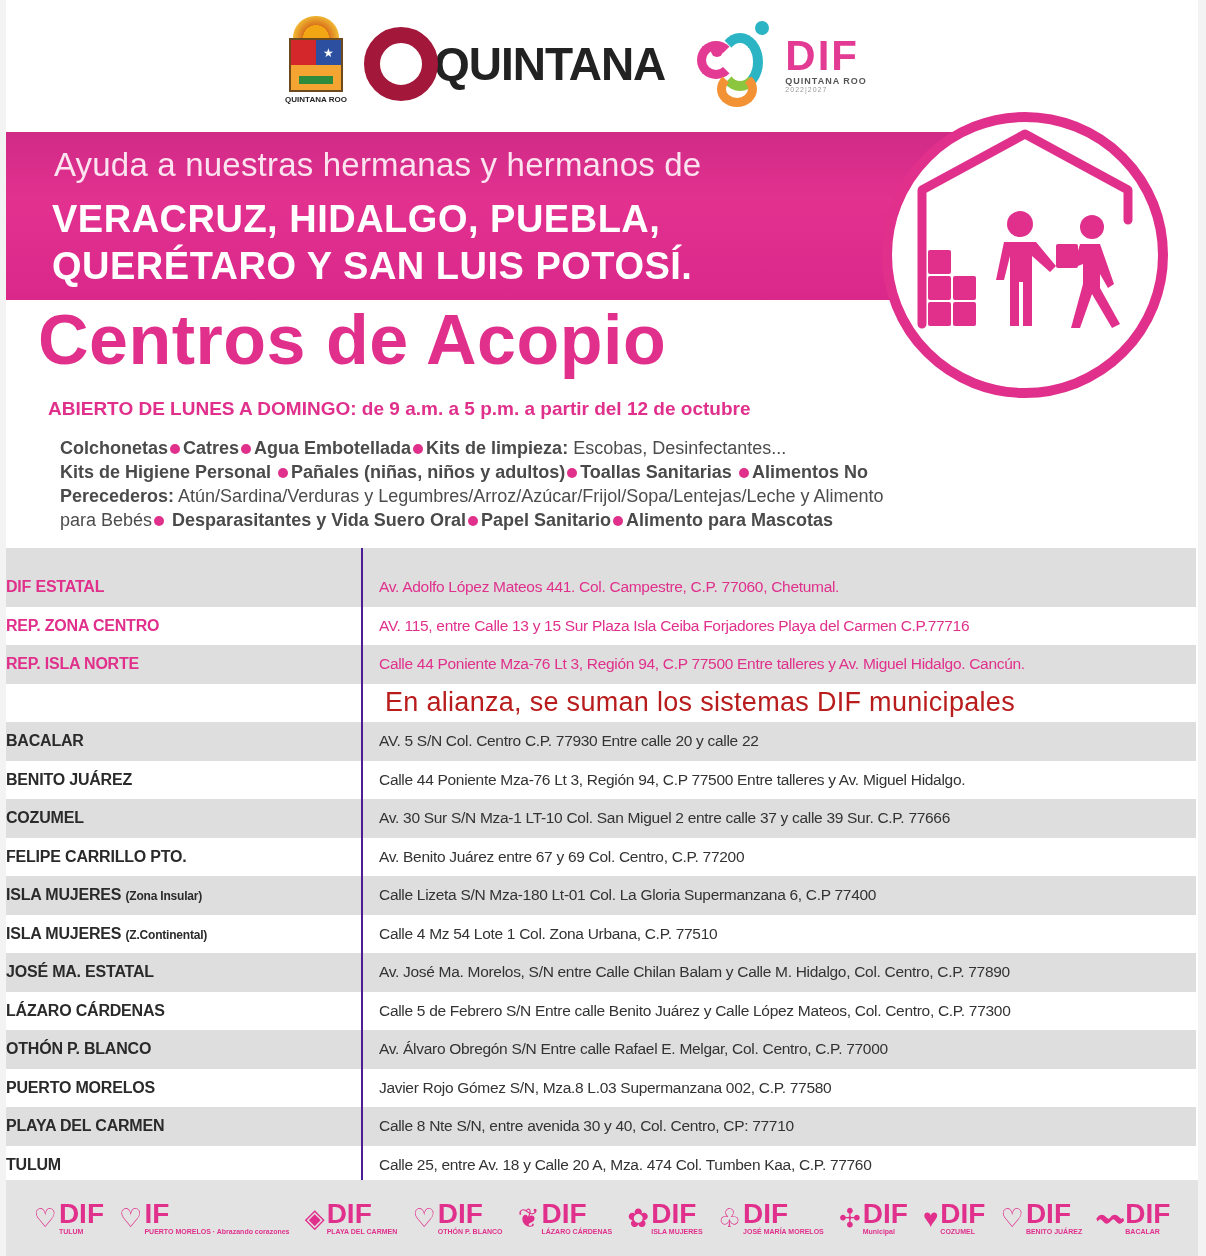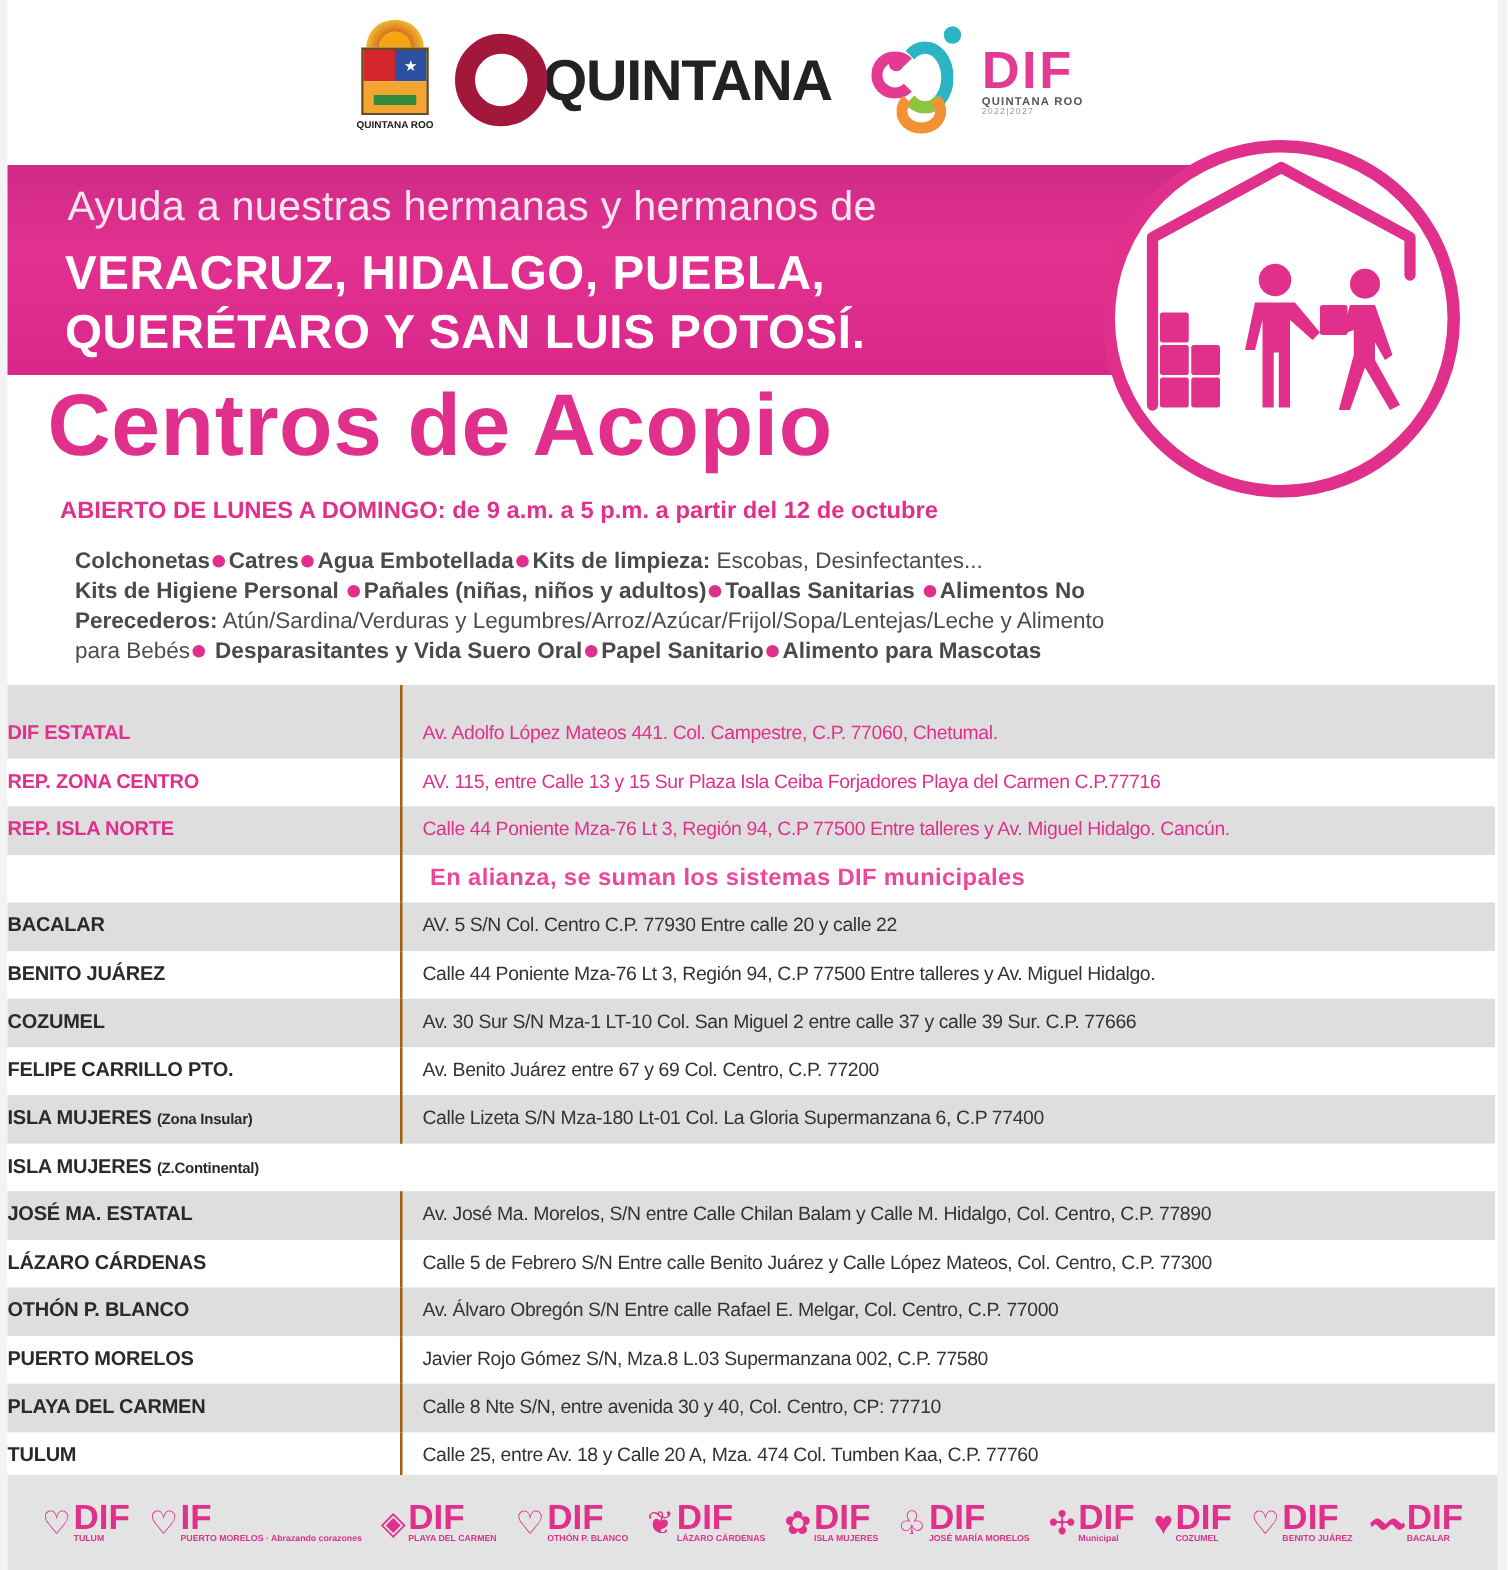--- a/index.html
+++ b/index.html
@@ -54,24 +54,24 @@
   .items b { font-weight:900; color:#4a4a4a; }
   .items .dot { display:inline-block; width:10px; height:10px; border-radius:50%; background:#e0308c; margin:0 3px 0 2px; vertical-align:0px; }
 
   
   .tbl { position:absolute; left:6px; top:548px; width:1190px; }
   .row { display:flex; height:38.5px; align-items:center; }
   .row.g { background:#dedede; }
   .row.w { background:#ffffff; }
   .row .k { width:314px; text-align:left; padding-right:10px; font-size:16px; font-weight:bold; color:#2a2a2a; letter-spacing:-0.2px; }
   .row .k small { font-size:12px; font-weight:bold; }
-  .row .v { flex:1; padding-left:16px; font-size:15.5px; color:#333; border-left:2px solid #a16207; height:100%; display:flex; align-items:center; letter-spacing:-0.3px; }
+  .row .v { flex:1; padding-left:16px; font-size:15.5px; color:#333; border-left:2px solid #4c1d95; height:100%; display:flex; align-items:center; letter-spacing:-0.3px;margin-left:41px; }
   .row.pink .k, .row.pink .v { color:#e0308c; }
   .row.top { height:20px; background:#dedede; }
-  .row.alliance .v { font-size:19px; font-weight:700; color:#ec4899; padding-left:22px; letter-spacing:0.3px; }
+  .row.alliance .v { font-size:27px; font-weight:400; color:#b91c1c; padding-left:22px; letter-spacing:0.3px; }
 
   
   .footer { position:absolute; left:6px; top:1180px; width:1192px; height:76px; background:#e3e3e3; display:flex; align-items:center; justify-content:space-around; padding:0 20px; }
   .flogo { display:flex; align-items:center; gap:2px; color:#e0308c; font-weight:900; }
   .flogo .sym { font-size:26px; line-height:26px; }
   .flogo .nm { display:flex; flex-direction:column; align-items:flex-start; }
   .flogo .nm .d { font-size:28px; line-height:28px; letter-spacing:0; }
   .flogo .nm .s { font-size:7px; font-weight:bold; line-height:8px; }
 </style>
 </head>
@@ -198,20 +198,21 @@
   <div class="row w">
     <div class="k"><span>FELIPE CARRILLO PTO.</span></div>
     <div class="v">Av. Benito Juárez entre 67 y 69 Col. Centro, C.P. 77200</div>
   </div>
   <div class="row g">
     <div class="k"><span>ISLA MUJERES</span> <small>(Zona Insular)</small></div>
     <div class="v">Calle Lizeta S/N Mza-180 Lt-01 Col. La Gloria Supermanzana 6, C.P 77400</div>
   </div>
   <div class="row w">
     <div class="k"><span>ISLA MUJERES</span> <small>(Z.Continental)</small></div>
+    <div class="v">Calle 4 Mz 54 Lote 1 Col. Zona Urbana, C.P. 77510</div>
   </div>
   <div class="row g">
     <div class="k"><span>JOSÉ MA. ESTATAL</span></div>
     <div class="v">Av. José Ma. Morelos, S/N entre Calle Chilan Balam y Calle M. Hidalgo, Col. Centro,  C.P.  77890</div>
   </div>
   <div class="row w">
     <div class="k"><span>LÁZARO CÁRDENAS</span></div>
     <div class="v">Calle 5 de Febrero S/N Entre calle Benito Juárez  y Calle López Mateos, Col. Centro, C.P. 77300</div>
   </div>
   <div class="row g">

